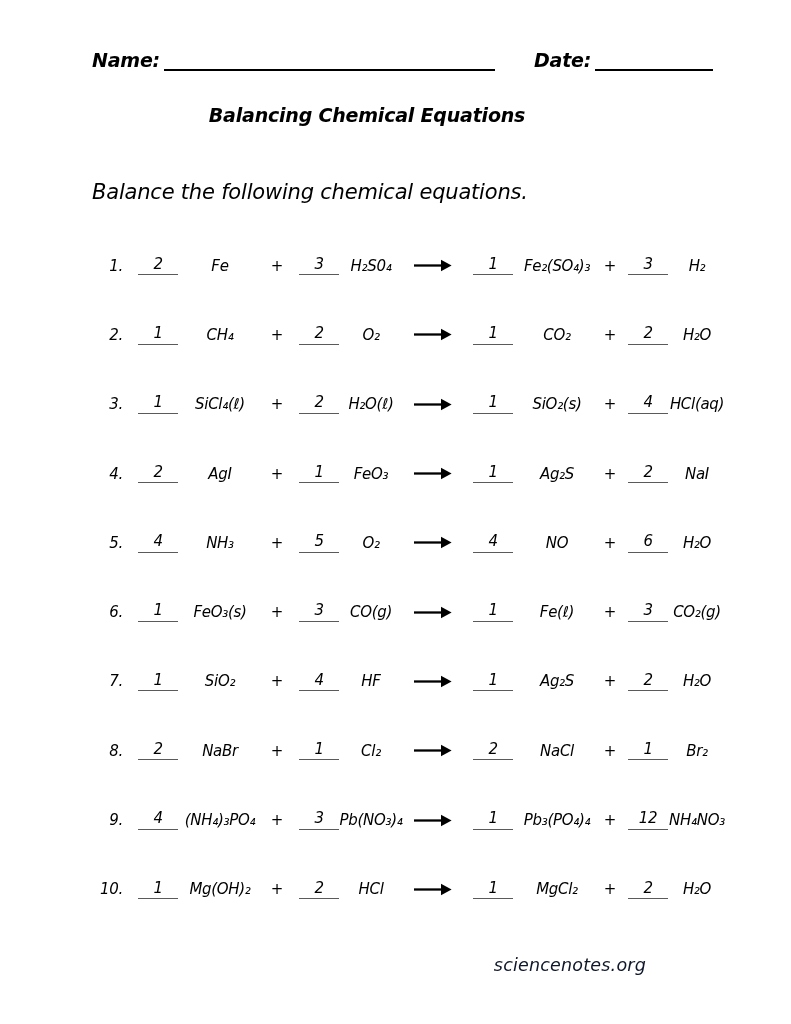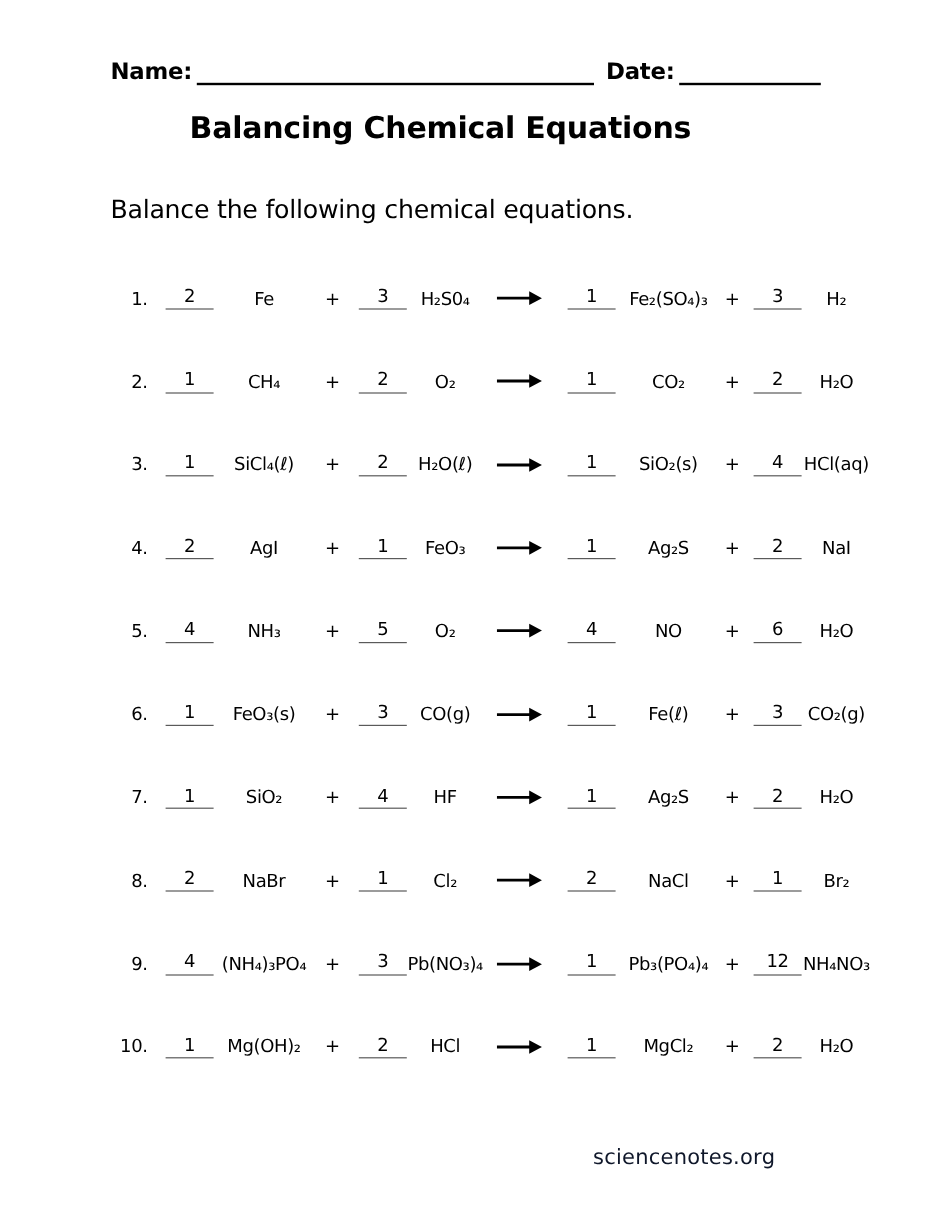--- a/index.html
+++ b/index.html
@@ -4,21 +4,21 @@
 <style>
   html, body { margin: 0; padding: 0; }
   body {
     width: 791px; height: 1024px;
     background: #ffffff;
     font-family: "DejaVu Sans", "Liberation Sans", sans-serif;
     color: #000;
     position: relative;
     overflow: hidden;
   }
-  .page { width: 734px; height: 1024px; position: relative; }
+  .page { width: 734px; height: 1024px; position: relative; font-style: italic; }
 
   
   .header-row {
     display: flex;
     align-items: flex-end;
     margin: 0;
     padding: 47px 0 0 92px;
     height: 24px;
   }
   .hdr-label {
@@ -26,29 +26,29 @@
     font-size: 19px;
     letter-spacing: -0.2px;
     white-space: nowrap;
   }
   .fill-line {
     display: inline-block;
     border-bottom: 2.4px solid #000;
     height: 20px;
   }
   .name-line { width: 331px; margin-left: 4px; }
-  .date-label { margin-left: 10px; }
+  .date-label { margin-left: 39px; }
   .date-line { width: 118px; margin-left: 4px; }
 
   
   .title {
-    margin: 0;
+    margin: 12px;
     padding-top: 21px;
     text-align: center;
-    font-size: 25px;
+    font-size: 19px;
     font-weight: bold;
     letter-spacing: -0.2px;
   }
 
   
   .instructions {
     margin: 0;
     padding: 42px 0 0 92px;
     font-size: 21px;
     letter-spacing: -0.2px;

